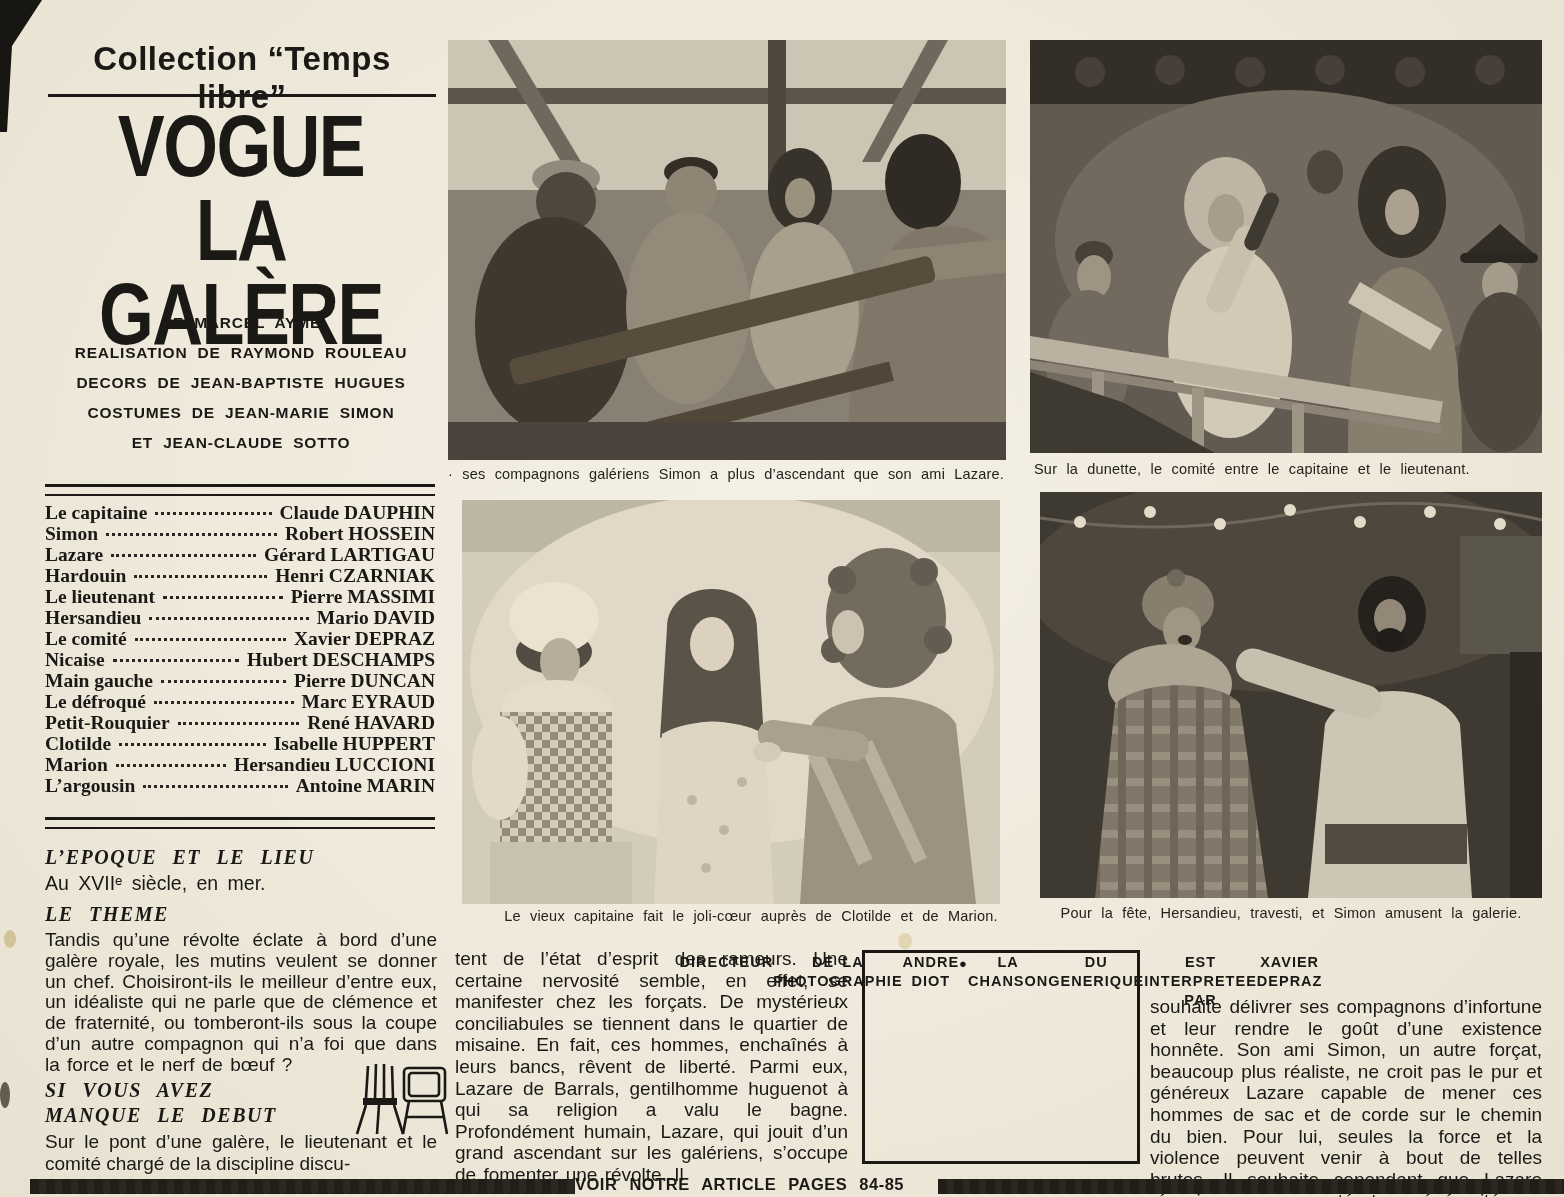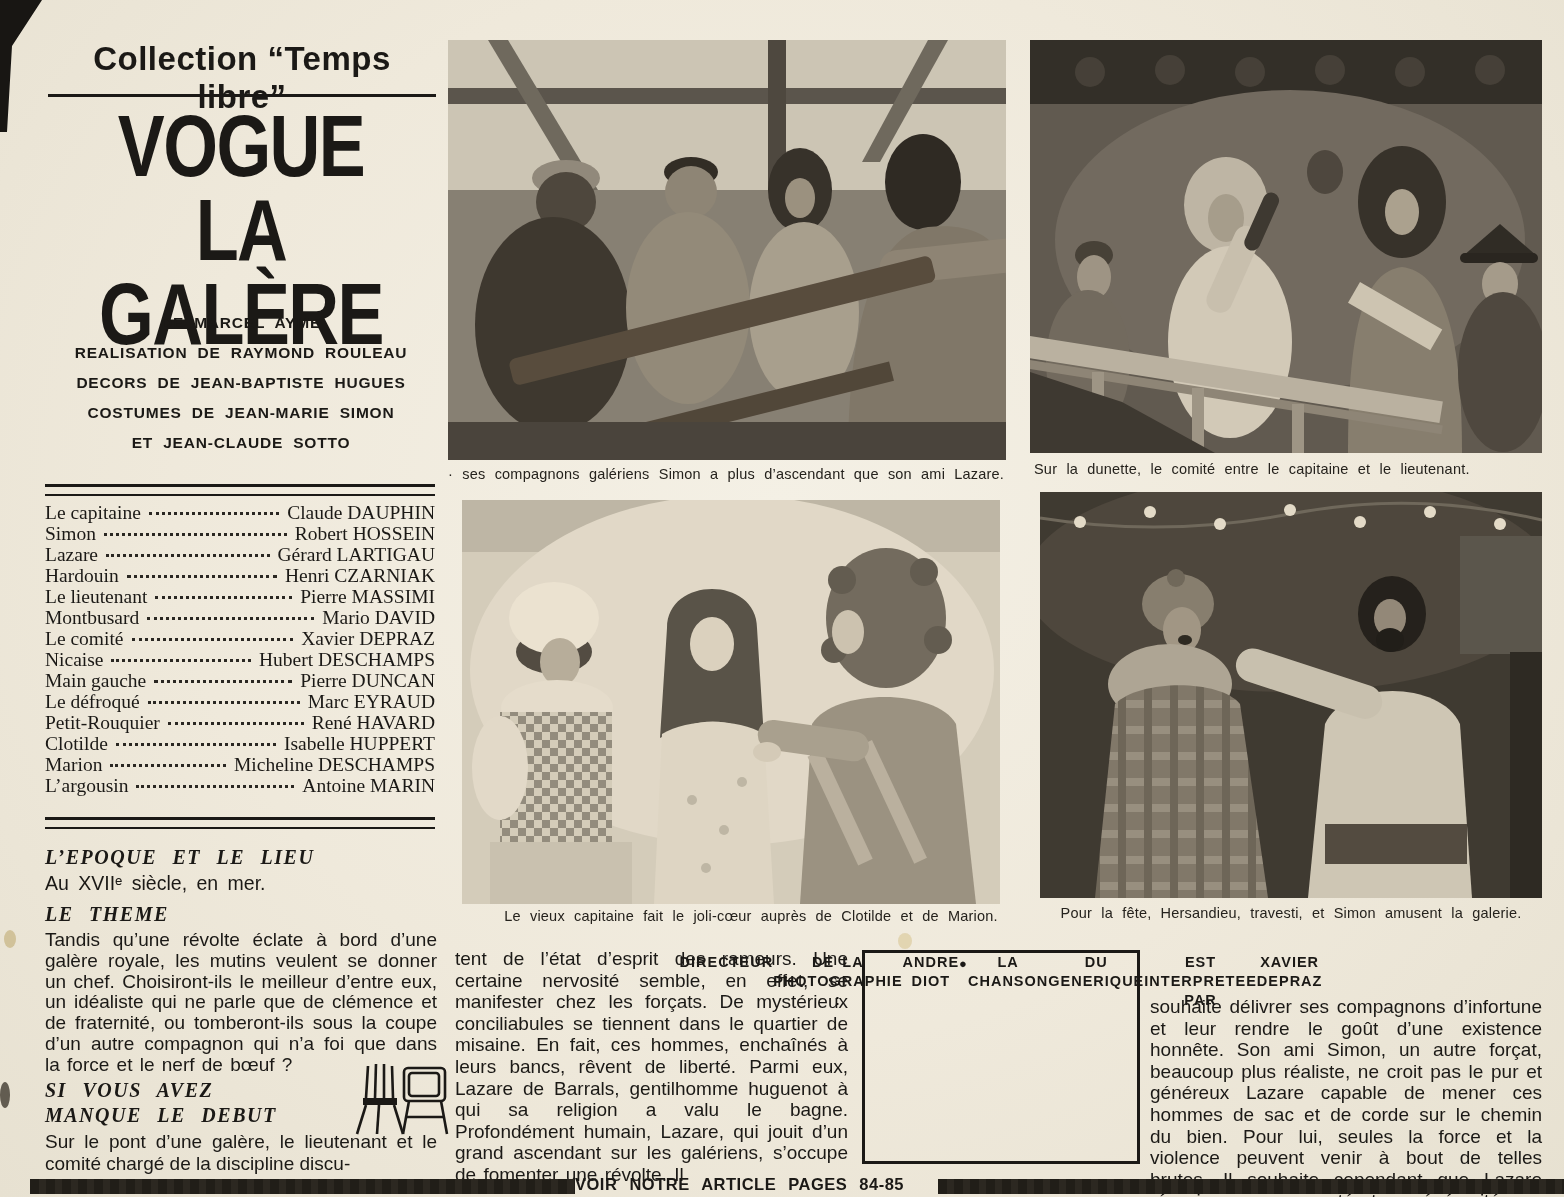--- a/index.html
+++ b/index.html
@@ -21,21 +21,21 @@
   .collection-rule{left:48px;top:94px;width:388px;height:3px;background:#1b1916;}
   .main-title{left:45px;top:104px;width:392px;text-align:center;font-weight:700;
               font-size:88px;line-height:84px;transform:scaleX(.8);transform-origin:50% 0;
               letter-spacing:-2px;}
   .credits{left:45px;top:308px;width:392px;text-align:center;font-weight:bold;
            font-size:15.5px;line-height:30px;letter-spacing:.8px;word-spacing:5px;}
   .rule-double{left:45px;width:390px;height:7px;border-top:3px solid #1b1916;border-bottom:2px solid #1b1916;}
   .rule-a{top:484px;} .rule-b{top:817px;}
 
   .cast{left:45px;top:502px;width:390px;font-family:"Liberation Serif", serif;
-        font-weight:normal;font-size:19.5px;}
+        font-weight:bold;font-size:19.5px;}
   .cast-row{display:flex;align-items:baseline;height:21px;}
   .cast-role{white-space:nowrap;}
   .cast-leader{flex:1;margin:0 8px;border-bottom:3px dotted #2a2722;transform:translateY(-4px);}
   .cast-actor{white-space:nowrap;}
 
   .sec-head{left:45px;width:392px;font-family:"Liberation Serif", serif;font-style:italic;
             font-weight:bold;font-size:20px;letter-spacing:1.5px;word-spacing:9px;}
   .epoque-head{top:846px;}
   .epoque-text{left:45px;top:872px;width:392px;font-size:19.5px;word-spacing:4px;}
   .theme-head{top:903px;}
@@ -122,21 +122,21 @@
         <span class="cast-role">Hardouin</span>
         <span class="cast-leader"></span>
         <span class="cast-actor">Henri CZARNIAK</span>
       </div>
     <div class="cast-row">
         <span class="cast-role">Le lieutenant</span>
         <span class="cast-leader"></span>
         <span class="cast-actor">Pierre MASSIMI</span>
       </div>
     <div class="cast-row">
-        <span class="cast-role">Montbusard</span>
+        <span class="cast-role">Hersandieu</span>
         <span class="cast-leader"></span>
         <span class="cast-actor">Mario DAVID</span>
       </div>
     <div class="cast-row">
         <span class="cast-role">Le comité</span>
         <span class="cast-leader"></span>
         <span class="cast-actor">Xavier DEPRAZ</span>
       </div>
     <div class="cast-row">
         <span class="cast-role">Nicaise</span>
@@ -159,21 +159,21 @@
         <span class="cast-actor">René HAVARD</span>
       </div>
     <div class="cast-row">
         <span class="cast-role">Clotilde</span>
         <span class="cast-leader"></span>
         <span class="cast-actor">Isabelle HUPPERT</span>
       </div>
     <div class="cast-row">
         <span class="cast-role">Marion</span>
         <span class="cast-leader"></span>
-        <span class="cast-actor">Micheline DESCHAMPS</span>
+        <span class="cast-actor">Hersandieu LUCCIONI</span>
       </div>
     <div class="cast-row">
         <span class="cast-role">L’argousin</span>
         <span class="cast-leader"></span>
         <span class="cast-actor">Antoine MARIN</span>
       </div>
   </div>
 
   <div class="abs rule-double rule-b"></div>
 

